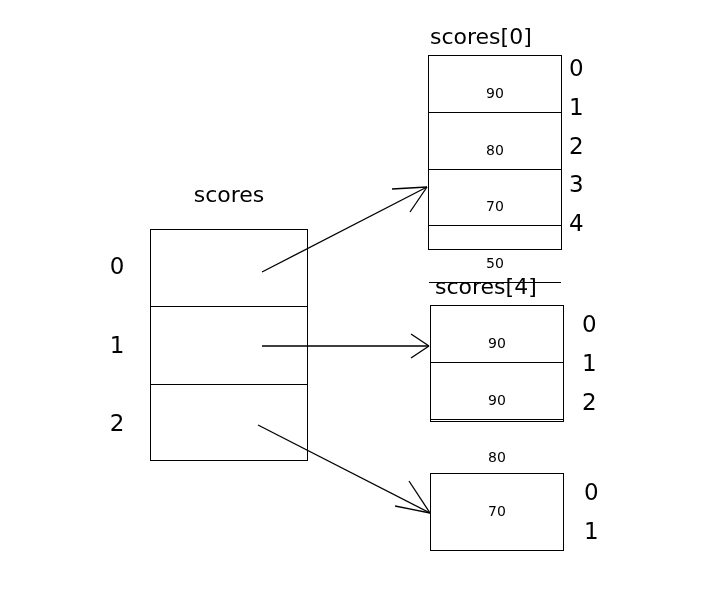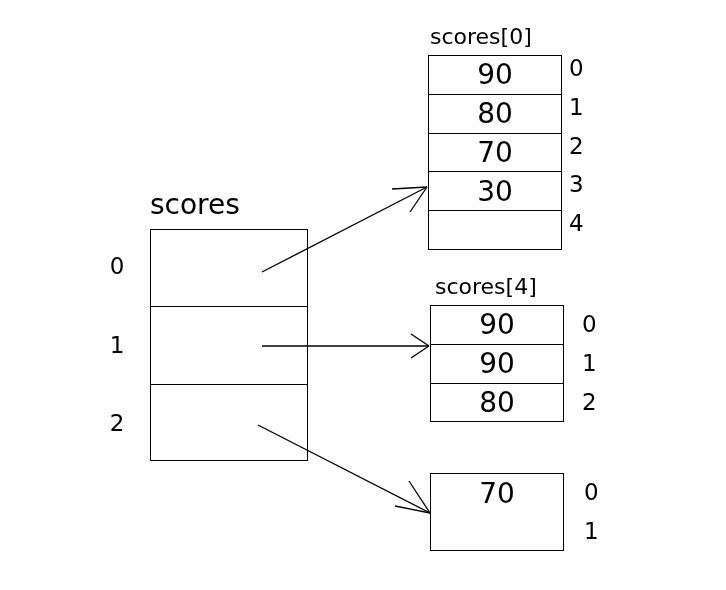--- a/index.html
+++ b/index.html
@@ -23,24 +23,24 @@
     left: 0;
     top: 0;
     width: 726px;
     height: 590px;
   }
 
   
   .main-title {
     position: absolute;
     left: 150px;
-    top: 192px;
+    top: 182px;
     width: 158px;
-    text-align: left;
-    font-size: 28px;
+    text-align: center;
+    font-size: 22px;
     line-height: 26px;
     white-space: nowrap;
   }
   .main-array {
     position: absolute;
     left: 150px;
     top: 229px;
     width: 158px;
     height: 232px;
     border: 1px solid #000;
@@ -77,21 +77,22 @@
     box-sizing: border-box;
     width: 134px;
   }
   .sub-cell {
     height: 38.8px;
     box-sizing: border-box;
     border-bottom: 1px solid #000;
     display: flex;
     align-items: center;
     justify-content: center;
-    font-size: 28px;
+    font-size: 14px;
+    margin-top: 18px;
   }
   .sub-cell.last {
     border-bottom: none;
   }
   .sub-index {
     position: absolute;
     font-size: 23px;
     line-height: 26px;
     width: 20px;
     text-align: left;
@@ -155,21 +156,21 @@
 
   <div class="main-index i0">0</div>
   <div class="main-index i1">1</div>
   <div class="main-index i2">2</div>
 
   <div class="sub-title" id="sub0-title">scores[0]</div>
   <div class="sub-array" id="sub0-array">
     <div class="sub-cell">90</div>
     <div class="sub-cell">80</div>
     <div class="sub-cell">70</div>
-    <div class="sub-cell">30</div>
+    <div class="sub-cell">50</div>
   </div>
   <div class="sub-index" id="sub0-idx">
     <div class="idx-row shift-up">0</div>
     <div class="idx-row shift-up">1</div>
     <div class="idx-row shift-up">2</div>
     <div class="idx-row shift-up">3</div>
     <div class="idx-row shift-up">4</div>
   </div>
 
   <div class="sub-title" id="sub1-title">scores[4]</div>

